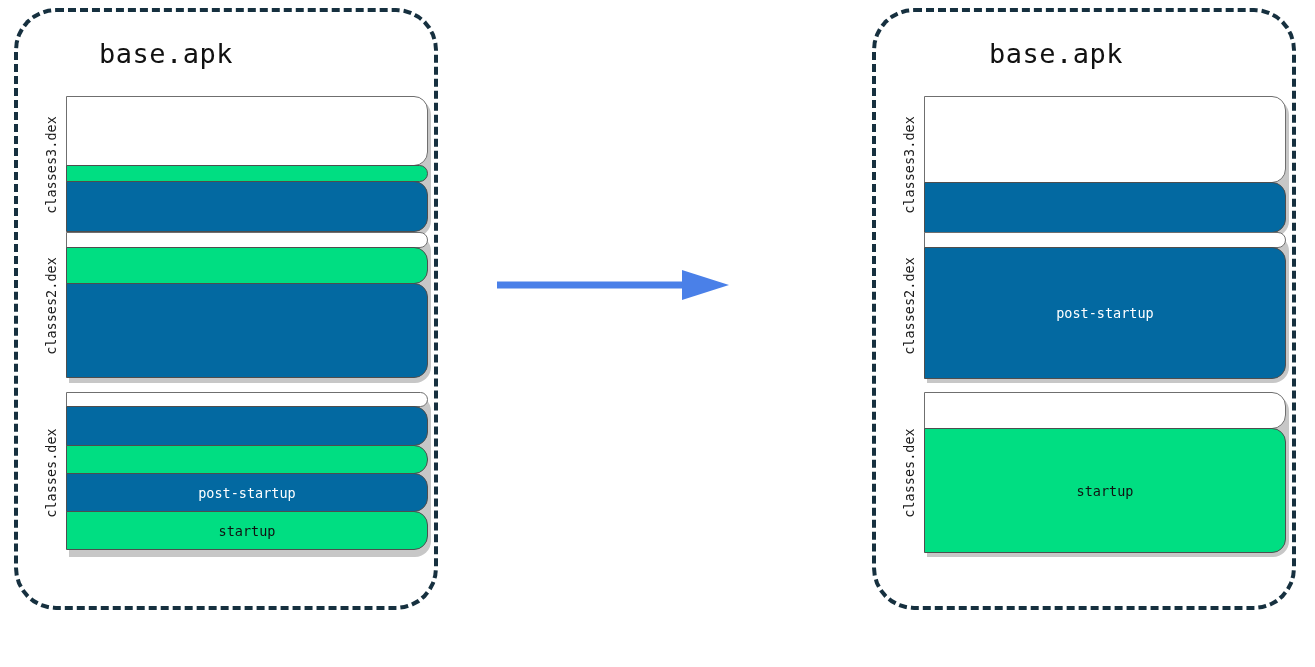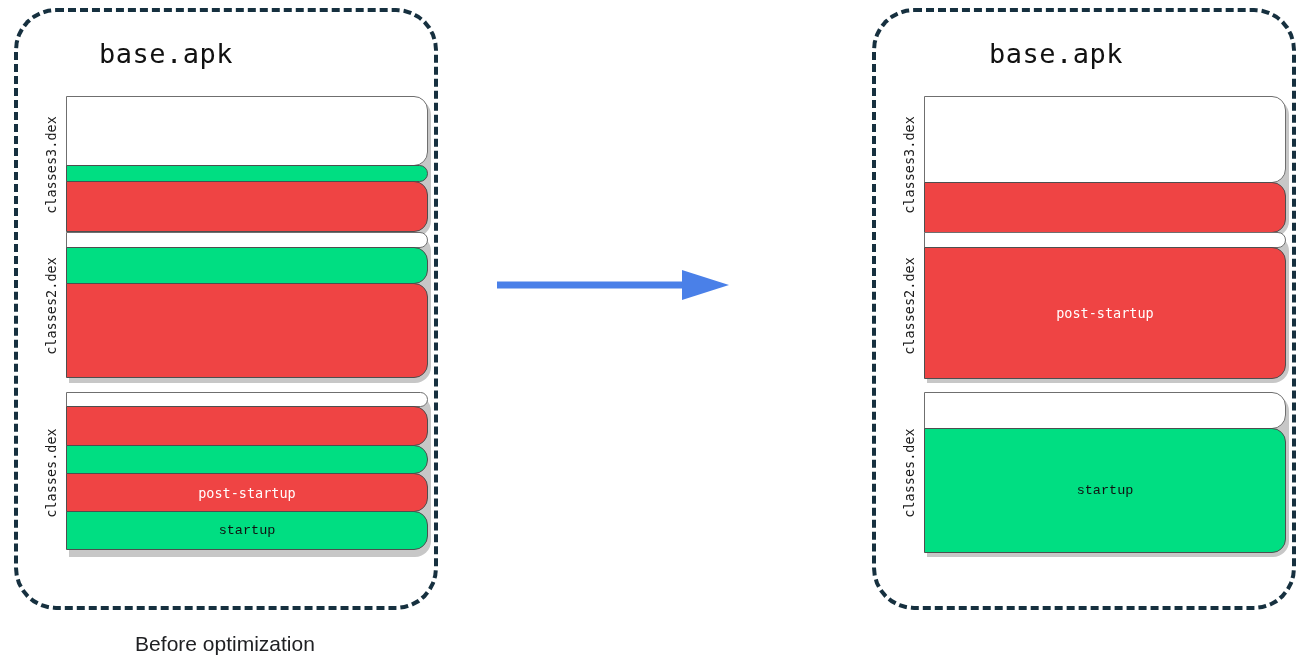--- a/index.html
+++ b/index.html
@@ -88,22 +88,22 @@
     display: flex;
     align-items: center;
     justify-content: center;
     font-family: "DejaVu Sans Mono", "Liberation Mono", monospace;
     font-size: 13.5px;
     overflow: visible;
   }
   .slice + .slice { margin-top: -1px; }
 
   .slice.empty   { background: #ffffff; border-color: #6f6f6f; }
-  .slice.startup { background: #00de82; border-color: #4e4e4e; color: #111111; font-family: Liberation Mono, monospace; }
-  .slice.post    { background: #ef4444; border-color: #4e4e4e; color: #ffffff; }
+  .slice.startup { background: #00de82; border-color: #4e4e4e; color: #111111; }
+  .slice.post    { background: #0369a1; border-color: #4e4e4e; color: #ffffff; }
 
   
   .dex-stack::after {
     content: "";
     position: absolute;
     left: 3px; right: -3px; top: 3px; bottom: -3px;
     border-radius: 0 16px 16px 0;
     background: rgba(0,0,0,0.22);
     z-index: -1;
   }
@@ -171,21 +171,20 @@
           <div class="slice post" style="flex: 0 0 24%;">
             <span>post-startup</span>
           </div>
           <div class="slice startup" style="flex: 0 0 24%;">
             <span>startup</span>
           </div>
         </div>
       </div>
     </div>
 
-  <div class="caption left">Before optimization</div>
 
   <div class="arrow-wrap">
     <svg width="232" height="40" viewBox="0 0 232 40">
       <line x1="0" y1="20" x2="188" y2="20" stroke="#4a80e8" stroke-width="7"></line>
       <polygon points="185,5 232,20 185,35" fill="#4a80e8"></polygon>
     </svg>
   </div>
 
   <div class="apk-panel right">
     <div class="apk-title">base.apk</div>

